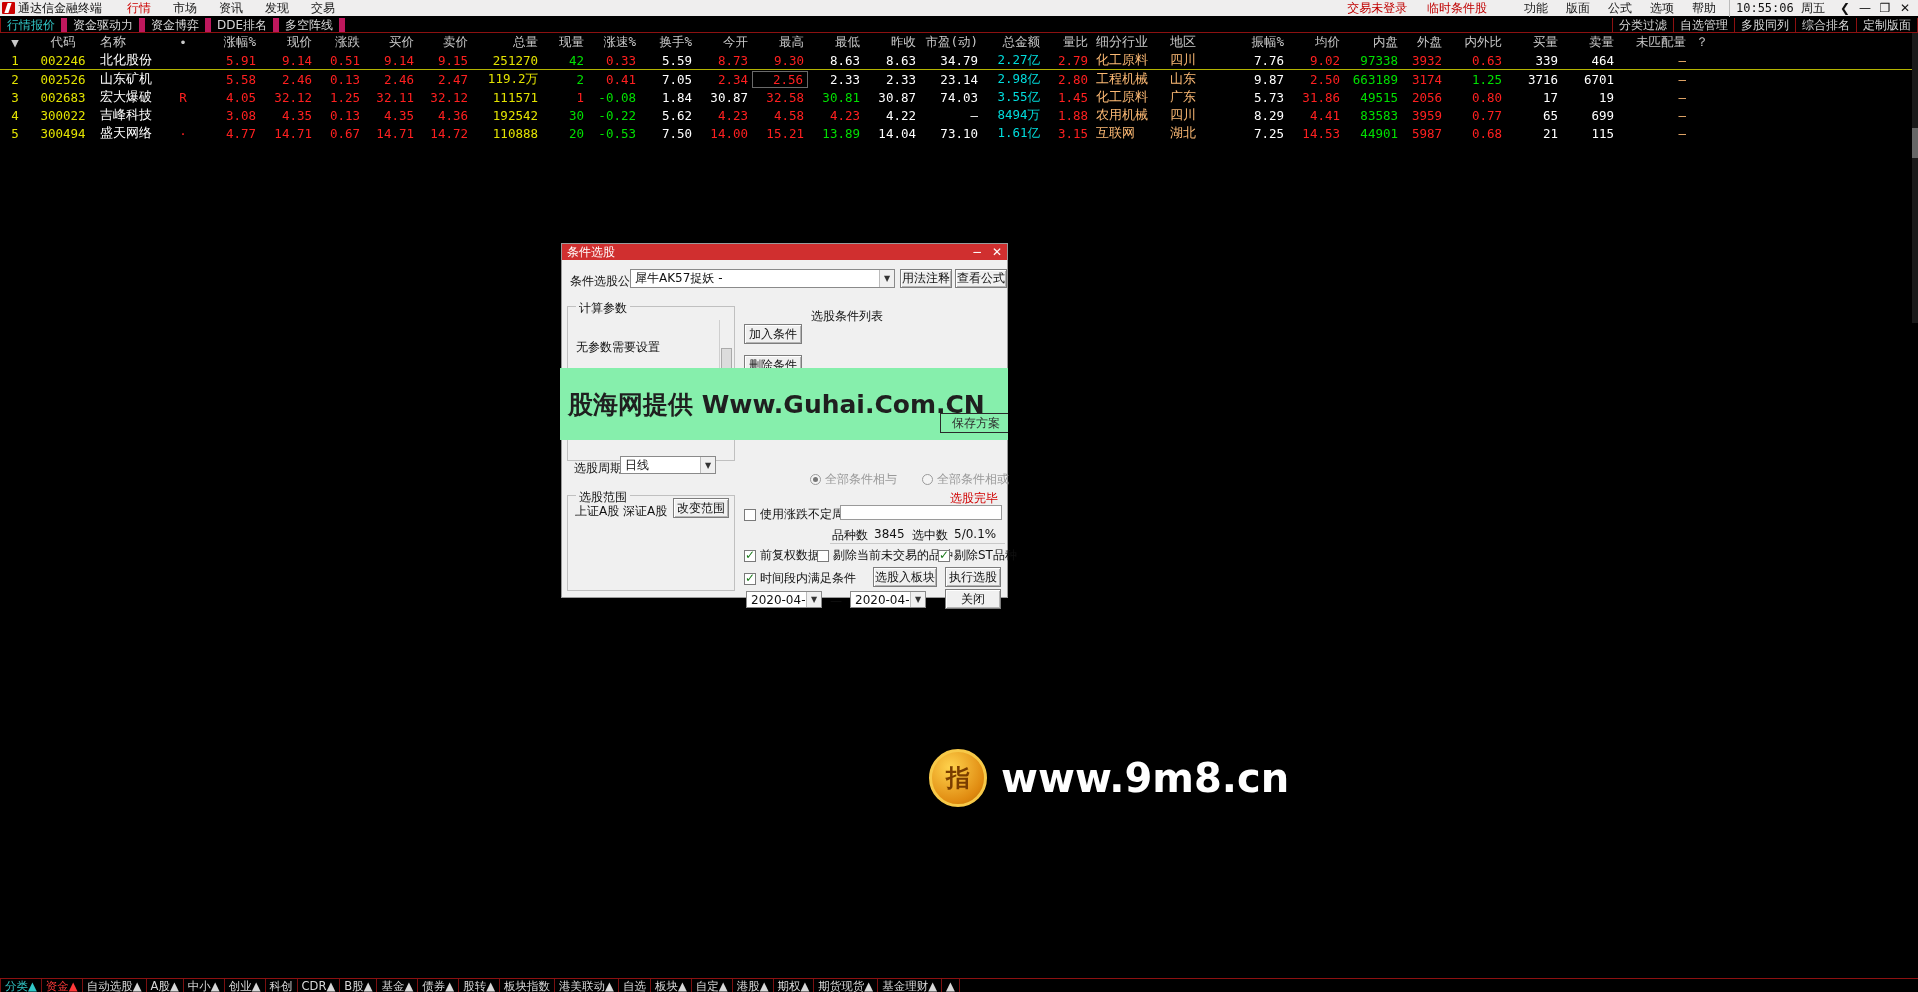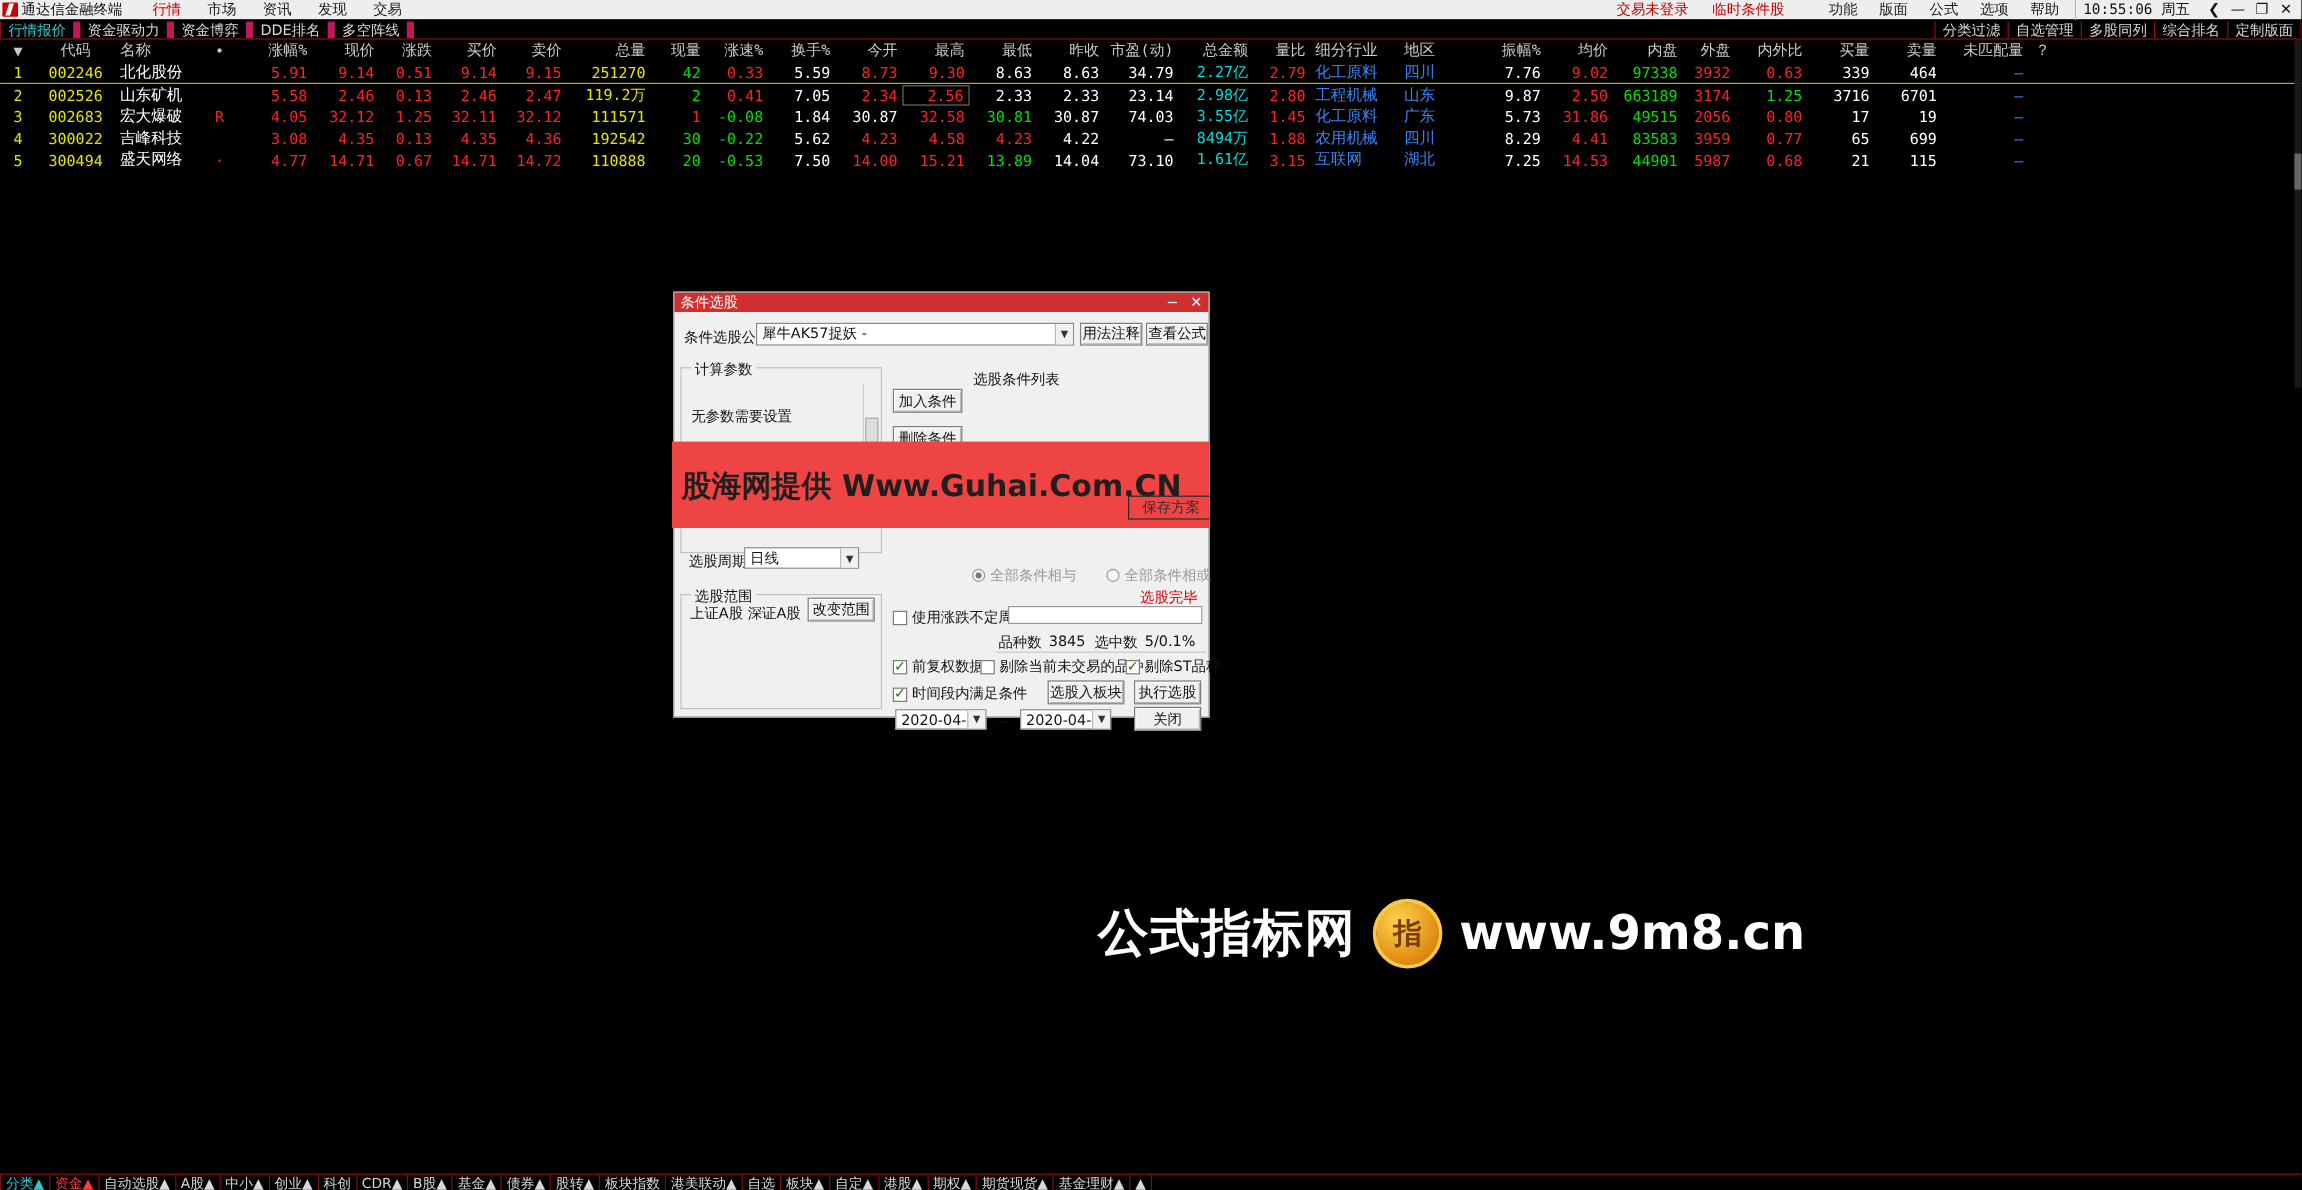--- a/index.html
+++ b/index.html
@@ -70,27 +70,27 @@
   .qhead { height:18px; color:#c9c9c9; }
   .qhead .c { color:#c9c9c9; }
   .qrow .c {
     flex:none; padding:0 4px; overflow:hidden; white-space:nowrap;
     font-family:"DejaVu Sans Mono","Liberation Mono",monospace;
     font-size:12.5px;
   }
   .qrow .c.cjk { font-family:"DejaVu Sans","Liberation Sans",sans-serif; font-size:13px;}
   .ta-r{text-align:right;} .ta-c{text-align:center;} .ta-l{text-align:left;}
   .up{color:#ff2020;} .dn{color:#00e000;} .fl{color:#ffffff;}
-  .yel{color:#e3e300;} .cyn{color:#00dcdc;} .gry{color:#3b82f6;}
+  .yel{color:#e3e300;} .cyn{color:#00dcdc;} .gry{color:#fdba74;}
   .cellbox { border:1px solid #6a6a6a; }
 
   
   .wm-band{
     position:absolute; left:560px; top:368px; width:448px; height:72px;
-    background:#ef4444; overflow:hidden;
+    background:#86efac; overflow:hidden;
   }
   .wm-text{
     position:absolute; left:8px; top:20px; white-space:nowrap;
     font-size:25px; font-weight:bold; color:#1f1f1f;
     font-family:"DejaVu Sans","Liberation Sans",sans-serif;
   }
   .wm-save{
     position:absolute; left:380px; top:45px; width:72px; height:20px;
     border:1px solid #2a2a2a; color:#2f2f2f; font-size:12px;
     display:flex; align-items:center; justify-content:center;
@@ -565,21 +565,20 @@
       <div class="btn" style="left:383px; top:329px; width:56px; height:20px;">关闭</div>
     </div>
   </div>
 
   <div class="wm-band">
     <div class="wm-text">股海网提供 Www.Guhai.Com.CN</div>
     <div class="wm-save">保存方案</div>
   </div>
 
   <div class="banner">
-    <div class="cn">公式指标网</div>
     <div class="coin">
       <span class="inner">指</span>
     </div>
     <div class="url">www.9m8.cn</div>
   </div>
 
   <div class="statusbar" id="statusbar">
       <div class="sitem cy">分类▲</div>
       <div class="sitem rd">资金▲</div>
       <div class="sitem ">自动选股▲</div>

